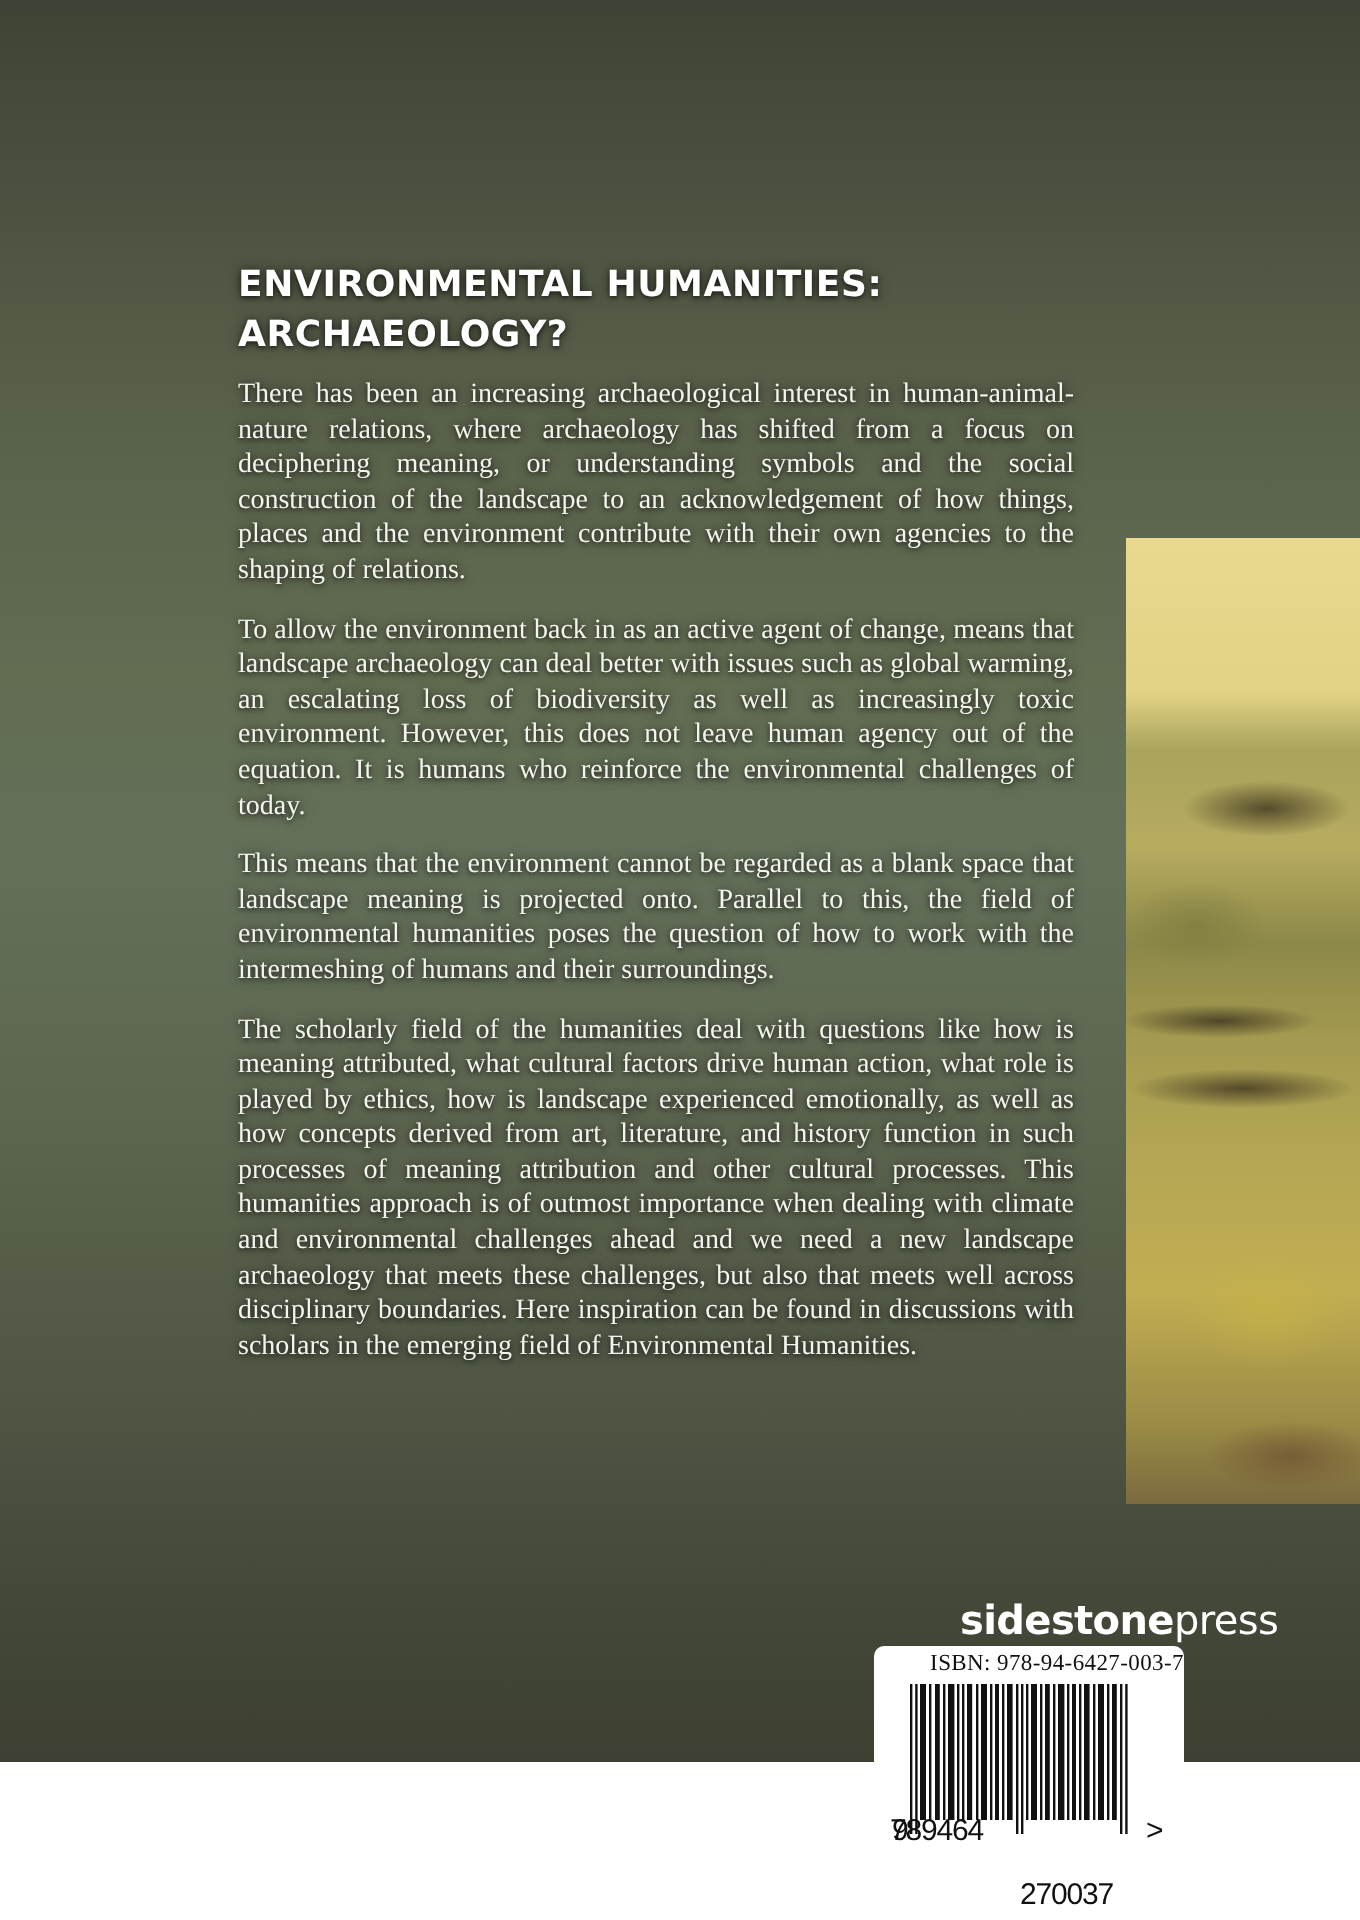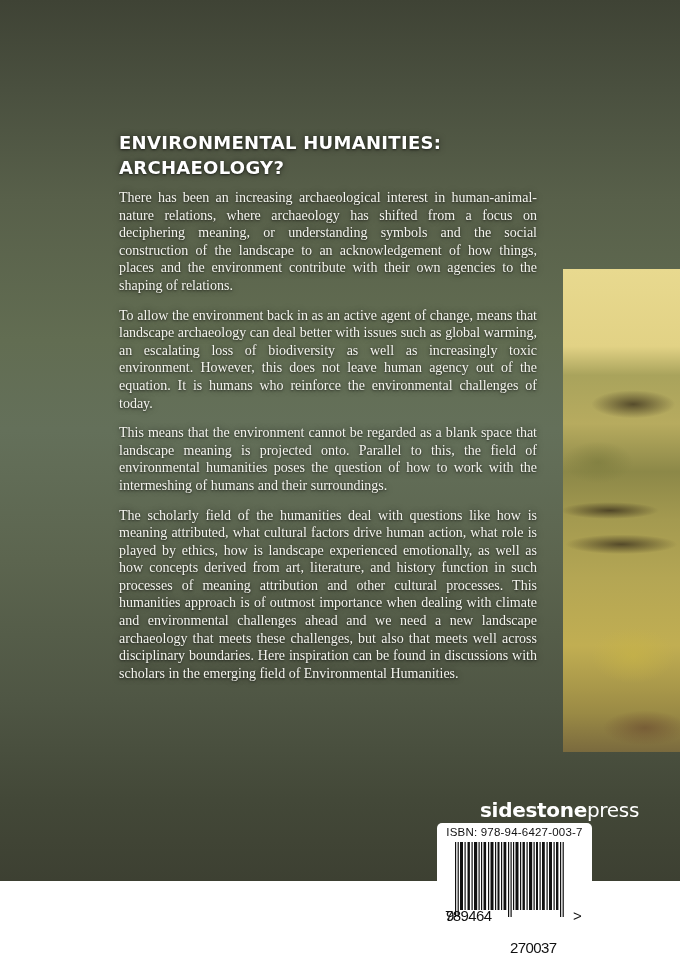--- a/index.html
+++ b/index.html
@@ -46,22 +46,22 @@
       font-family: "DejaVu Sans", sans-serif;
       margin-left: 37px;
     }
     .logo .b { font-weight:bold; }
     .logo .l { font-weight:normal; }
     .barcode-box {
       position:absolute; left:437px; top:823px; width:155px; height:100px;
       background:#ffffff; border-radius:5px 5px 0 0;
     }
     .isbn {
-      position:absolute; left:0; top:3px; width:155px; text-align:center;
-      font-family: Liberation Sans, sans-serif;
+      position:absolute; left:0; top:3px; width:155px; text-align:right;
+      font-family: Liberation Serif, serif;
       font-size:11.5px; color:#111; letter-spacing:0.2px;
     }
     .bars {
       position:absolute; left:18px; top:19px; width:112px; height:75px;
     }
     .bar-digits {
       position:absolute; left:0px; top:84px; width:160px;
       font-family: "Liberation Sans", sans-serif; font-size:15px; color:#111;
     }
   </style>

